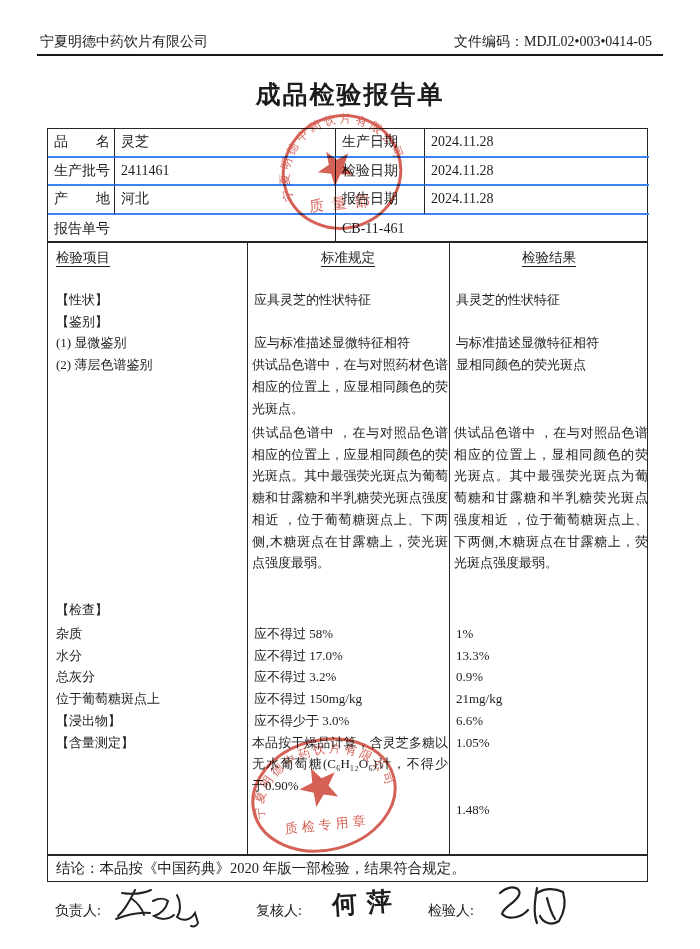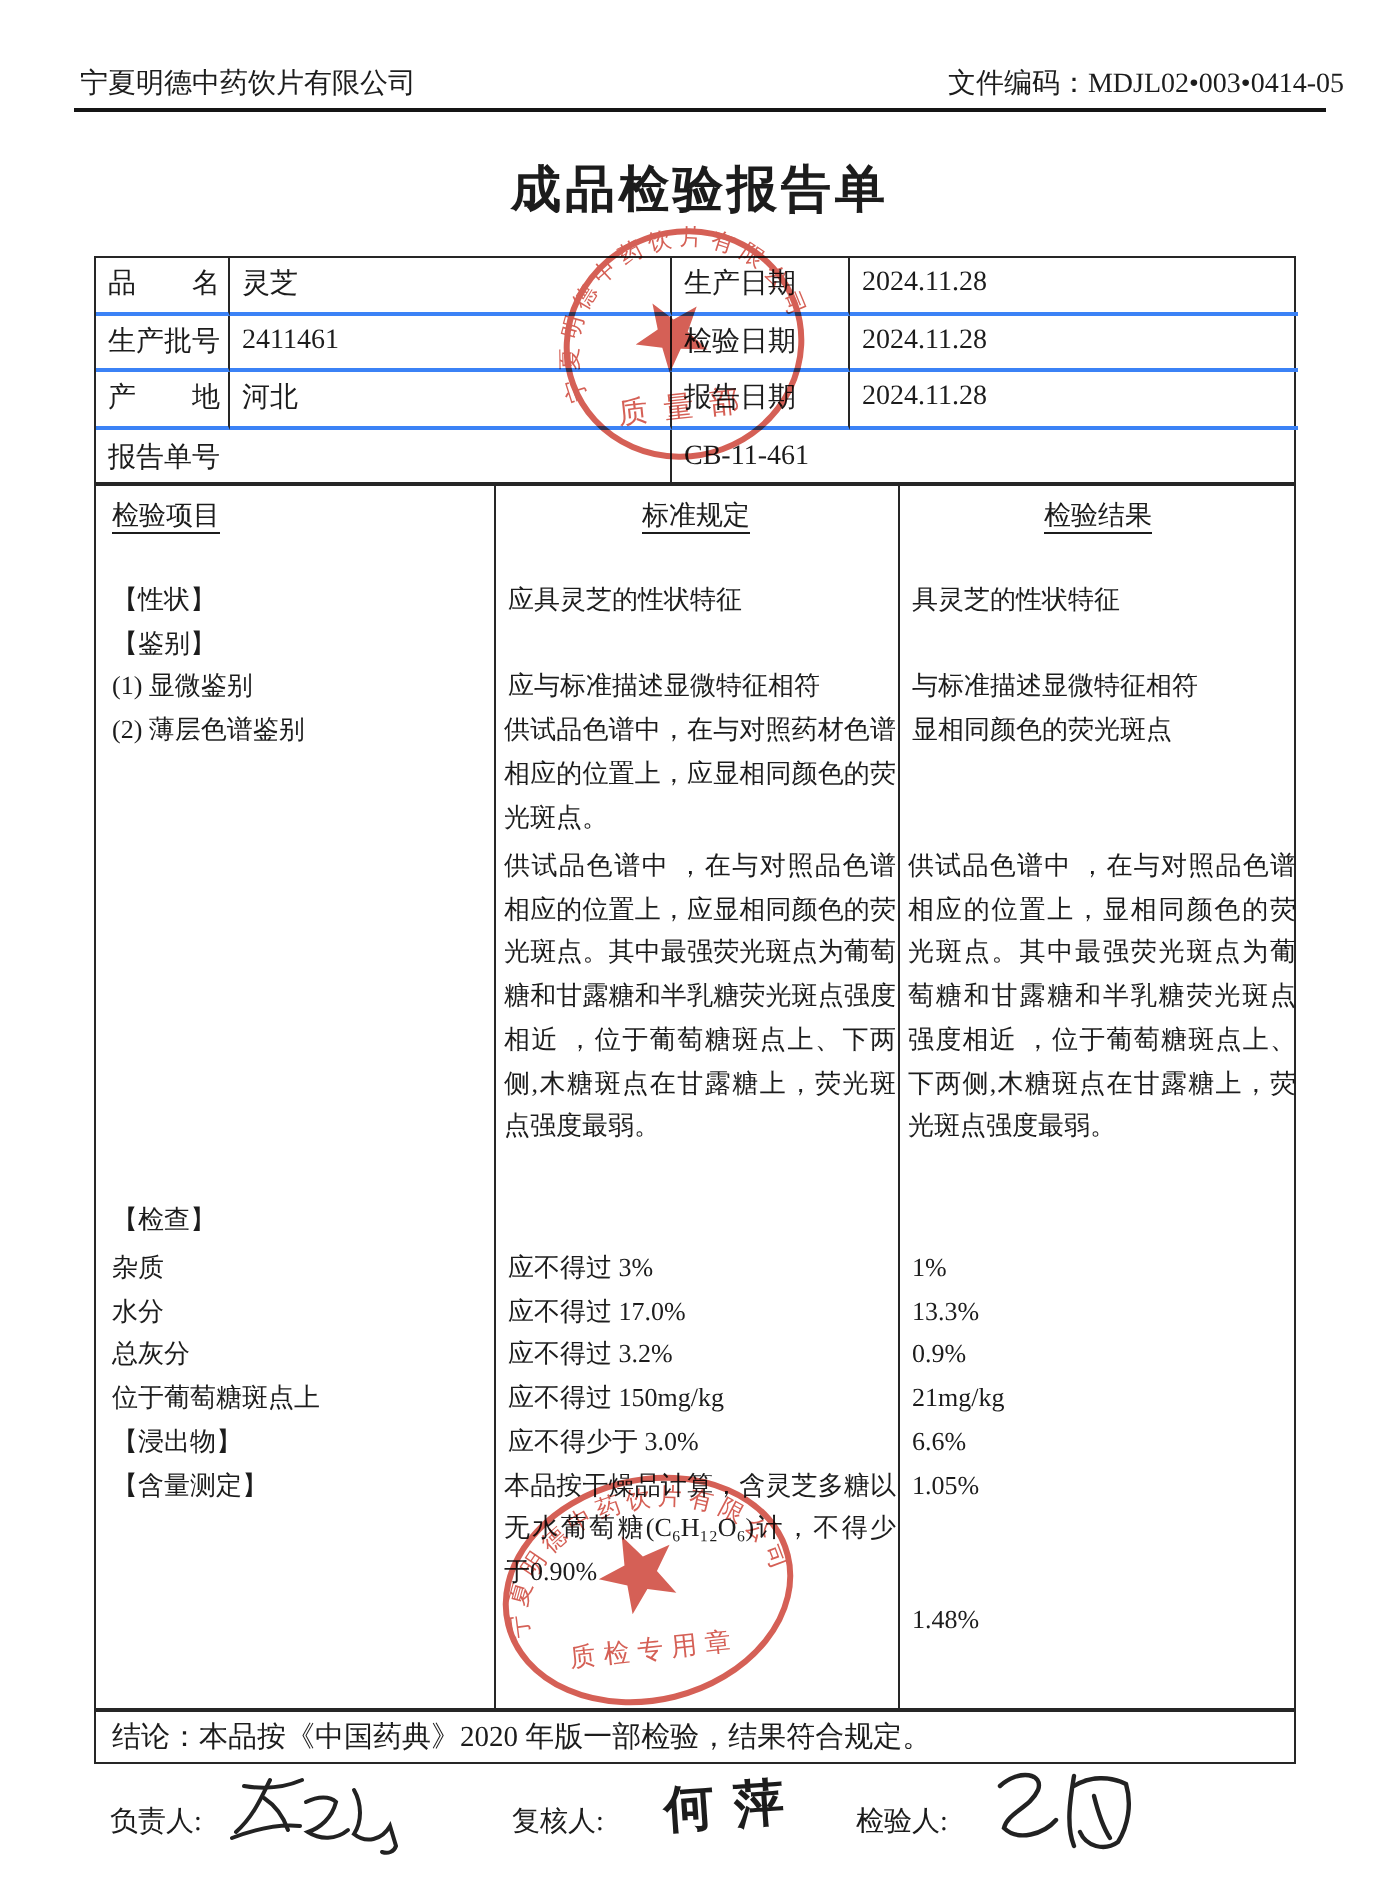--- a/index.html
+++ b/index.html
@@ -37,21 +37,21 @@
   .sig-svg { position:absolute; }
   .reviewer-sig { position:absolute; font-size:25px; font-weight:700; letter-spacing:10px;
                   transform:rotate(-4deg); white-space:nowrap; }
 </style>
 </head>
 <body>
 
 <div class="page">
 
   <div class="abs t14" style="left:40px; top:33px;">宁夏明德中药饮片有限公司</div>
-  <div class="abs t14" style="right:28px; top:33px;">文件编码：MDJL02•003•0414-05</div>
+  <div class="abs t14" style="right:48px; top:33px;">文件编码：MDJL02•003•0414-05</div>
   <div class="hdr-line" style="top:54px;"></div>
 
   <div class="doc-title" style="top:78px;">成品检验报告单</div>
 
   <div class="info-grid">
     <div class="cell">品　　名</div>
     <div class="cell">灵芝</div>
     <div class="cell">生产日期</div>
     <div class="cell last-col">2024.11.28</div>
 
@@ -90,21 +90,21 @@
     <div class="abs t13" style="left:8px; top:111.1px;">(2) 薄层色谱鉴别</div>
     <div class="abs t13" style="left:408px; top:111.1px;">显相同颜色的荧光斑点</div>
     <div class="abs para" style="left:204px; top:111.1px; width:196px;">供试品色谱中，在与对照药材色谱相应的位置上，应显相同颜色的荧光斑点。</div>
 
     <div class="abs para" style="left:204px; top:179px; width:196px;">供试品色谱中 ，在与对照品色谱相应的位置上，应显相同颜色的荧光斑点。其中最强荧光斑点为葡萄糖和甘露糖和半乳糖荧光斑点强度相近 ，位于葡萄糖斑点上、下两侧,木糖斑点在甘露糖上，荧光斑点强度最弱。</div>
     <div class="abs para" style="left:406px; top:179px; width:194px;">供试品色谱中 ，在与对照品色谱相应的位置上，显相同颜色的荧光斑点。其中最强荧光斑点为葡萄糖和甘露糖和半乳糖荧光斑点强度相近 ，位于葡萄糖斑点上、下两侧,木糖斑点在甘露糖上，荧光斑点强度最弱。</div>
 
     <div class="abs t13" style="left:8px; top:356px;">【检查】</div>
 
     <div class="abs t13" style="left:8px;   top:380px;">杂质</div>
-    <div class="abs t13" style="left:206px; top:380px;">应不得过 3%</div>
+    <div class="abs t13" style="left:206px; top:380px;">应不得过 58%</div>
     <div class="abs t13" style="left:408px; top:380px;">1%</div>
 
     <div class="abs t13" style="left:8px;   top:401.7px;">水分</div>
     <div class="abs t13" style="left:206px; top:401.7px;">应不得过 17.0%</div>
     <div class="abs t13" style="left:408px; top:401.7px;">13.3%</div>
 
     <div class="abs t13" style="left:8px;   top:423.4px;">总灰分</div>
     <div class="abs t13" style="left:206px; top:423.4px;">应不得过 3.2%</div>
     <div class="abs t13" style="left:408px; top:423.4px;">0.9%</div>
 

